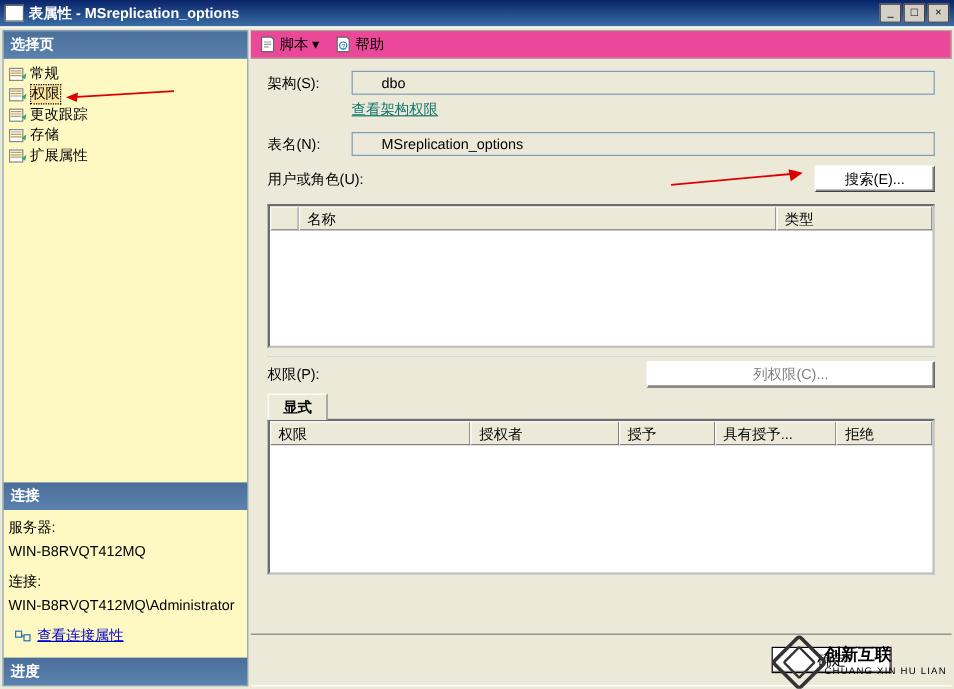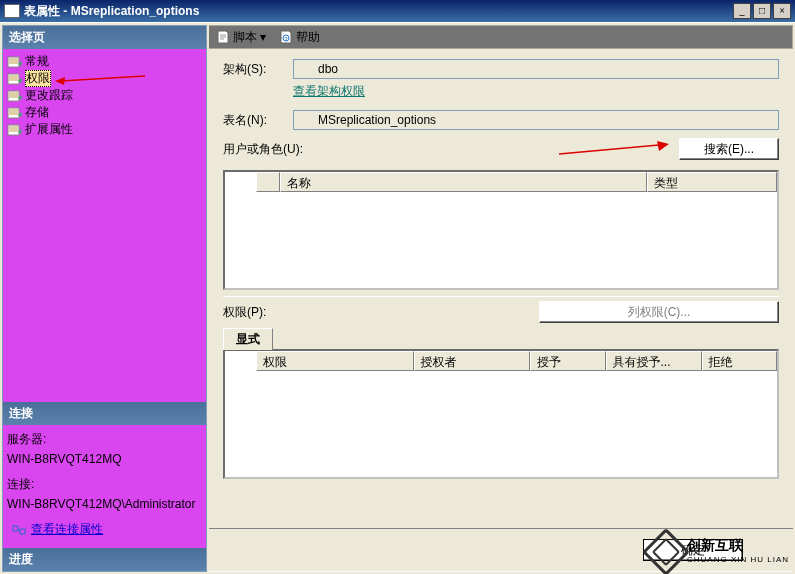--- a/index.html
+++ b/index.html
@@ -6,21 +6,21 @@
 body { margin: 0; font-family: "Microsoft YaHei", "SimSun", Tahoma, sans-serif; font-size: 12px; background: #ece9d8; overflow: hidden; }
 
 .window { width: 795px; height: 574px; background: #ece9d8; display: flex; flex-direction: column; justify-content: center; }
 .titlebar { height: 22px; background: linear-gradient(#0a246a, #3a6ea5); color: #fff; display: flex; align-items: center; padding: 0 4px; }
 .titlebar .icon { width: 16px; height: 14px; background: #fff; border: 1px solid #666; margin-right: 4px; }
 .titlebar .title { flex: 1; font-weight: bold; }
 .titlebar .ctrl { width: 18px; height: 16px; background: #d4d0c8; border: 1px solid #404040; margin-left: 2px; text-align: center; line-height: 13px; color: #000; font-family: Tahoma; font-size: 10px; font-weight: bold; }
 
 .body { flex: 1; display: flex; border-top: 1px solid #fff; }
 
-.sidebar { width: 205px; background: #d946ef; border: 1px solid #7f9db9; margin: 2px; display: flex; flex-direction: column; }
+.sidebar { width: 205px; background: #fef9c3; border: 1px solid #7f9db9; margin: 2px; display: flex; flex-direction: column; }
 .panel-h { background: linear-gradient(#4a6f99, #5a82ae); color: #fff; padding: 3px 6px; font-weight: bold; }
 .tree { padding: 4px 2px; }
 .tree-item { display: flex; align-items: center; padding: 1px 2px; height: 17px; line-height: 15px; }
 .tree-item.sel span.lbl { background: #ffe6a0; border: 1px dotted #000; }
 .tree-icon { width: 16px; height: 14px; margin-right: 2px; display: inline-block; }
 .tree-icon svg { width: 16px; height: 14px; display: block; }
 
 .spacer { flex: 1; }
 
 .conn-block { padding: 6px 4px 10px; }
@@ -28,39 +28,39 @@
 .conn-block .val { margin-bottom: 10px; word-break: break-all; }
 .conn-link { display: flex; align-items: center; margin-top: 4px; padding:0 4px; }
 .conn-link .li { width: 16px; height: 16px; margin-right: 4px; }
 .conn-link a { color: #0000cc; text-decoration: underline; }
 
 .prog-block { padding: 6px 4px; display: flex; align-items: center; }
 .prog-ring { width: 28px; height: 28px; border: 4px dotted #ccc; border-radius: 50%; margin: 6px 12px 6px 6px; }
 
 .main { flex: 1; display: flex; flex-direction: column; margin: 2px 2px 2px 0; }
 
-.toolbar { height: 24px; border: 1px solid #aca899; border-left: none; display: flex; align-items: center; padding: 0 6px; background: #737373; }
+.toolbar { height: 24px; border: 1px solid #aca899; border-left: none; display: flex; align-items: center; padding: 0 6px; background: #ec4899; }
 .toolbar .tb-item { display: flex; align-items: center; margin-right: 12px; }
 .toolbar .tb-icon { width: 16px; height: 16px; margin-right: 2px; display:inline-block;}
 
 .form-area { padding: 10px 14px 4px; }
 .form-row { display: flex; align-items: center; margin-bottom: 8px; }
 .form-row .flabel { width: 70px; }
 .form-row input[type=text] { flex: 1; height: 20px; border: 1px solid #7f9db9; background: #fff; font-family: inherit; font-size: 12px; padding: 0 4px; }
 .form-row input[type=text][readonly] { background: #ece9d8; padding-left: 24px; }
 .link-row { padding-left: 70px; margin: -4px 0 10px; }
 .link-row a { color: #0f766e; text-decoration: underline; }
 
 .users-row { display: flex; align-items: center; margin: 4px 0 4px; }
 .users-row .ulbl { flex: 1; }
 .btn { background: #ffffff; border: 1px solid #404040; border-top-color: #fff; border-left-color: #fff; box-shadow: inset -1px -1px 0 #808080; height: 22px; padding: 0 20px; font-size: 12px; font-family: inherit; cursor: pointer; }
 
 .grid-wrap { margin: 2px 14px 6px; }
 .grid { border: 2px inset #c0c0c0; background: #fff; height: 120px; overflow: hidden; position: relative; }
-.grid-header { display: flex; height: 20px; padding-left: 31px; }
+.grid-header { display: flex; height: 20px; }
 .grid-header .gh { background: #ece9d8; border: 1px solid; border-color: #fff #808080 #808080 #fff; padding: 2px 6px; }
 .gh.blank { width: 24px; }
 .gh.name { flex: 1; }
 .gh.type { width: 130px; }
 
 .perm-area { padding: 0 14px 6px; }
 .perm-row { display: flex; align-items: center; margin-bottom: 4px; }
 .perm-row .plbl { flex: 1; }
 .perm-row .btn { width: 240px; }
 

